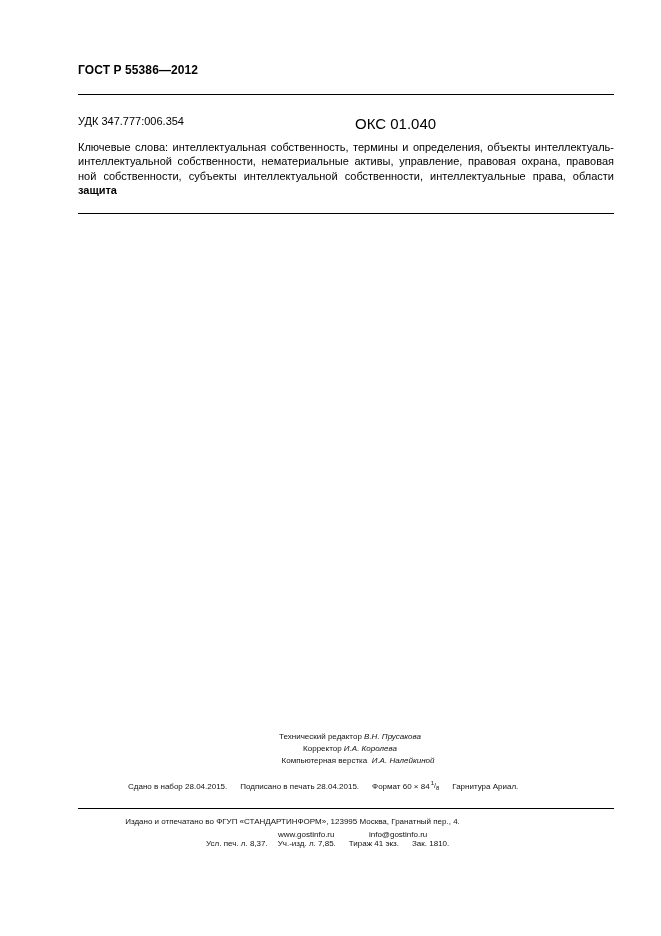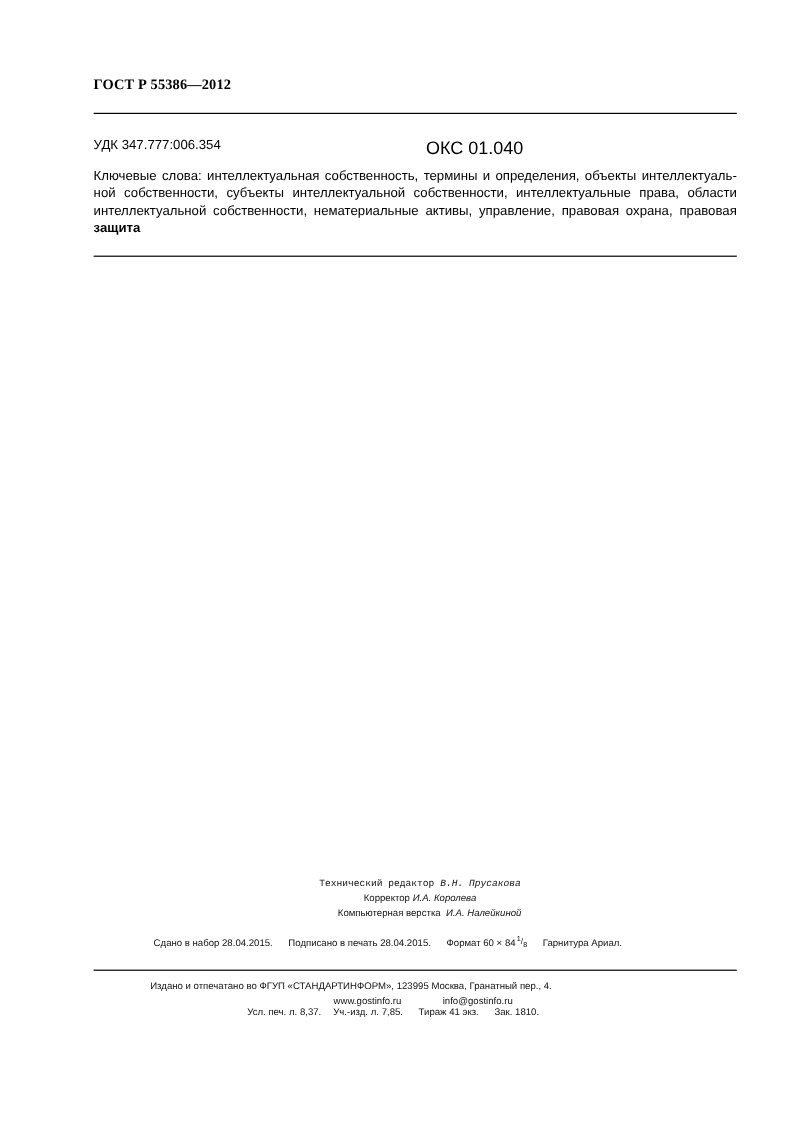--- a/index.html
+++ b/index.html
@@ -13,21 +13,20 @@
       position: relative;
       overflow: hidden;
       font-family: "Liberation Sans", "DejaVu Sans", sans-serif;
       color: #000;
     }
     .abs { position: absolute; }
     .doc-code {
       left: 78px; top: 63px;
       font-size: 12px; font-weight: bold;
       letter-spacing: 0.1px;
-      font-family: Liberation Serif, serif;
     }
     .rule {
       position: absolute;
       left: 78px; width: 536px;
       height: 0;
       border-top: 1.3px solid #000;
     }
     .rule-top { top: 94px; }
     .rule-mid { top: 213px; }
     .rule-foot { top: 808px; }
@@ -57,21 +56,21 @@
       font-weight: bold;
     }
     .credits {
       left: 0; width: 661px;
       font-size: 8px;
       text-align: center;
       line-height: 12px;
       color: #111;
     }
     .credits .name { font-style: italic; }
-    .credit-1 { top: 731px; padding-left: 39px; box-sizing: border-box; font-family: Liberation Mono, monospace; }
+    .credit-1 { top: 731px; padding-left: 39px; box-sizing: border-box; }
     .credit-2 { top: 743px; padding-left: 39px; box-sizing: border-box; }
     .credit-3 { top: 755px; padding-left: 55px; box-sizing: border-box; }
     .print-row {
       font-size: 8px;
       color: #111;
       white-space: nowrap;
     }
     .print-row-1 { left: 128px; top: 780px; }
     .print-row-2 { left: 206px; top: 795px; margin-top: 44px; }
     .gap { display: inline-block; width: 13px; }
@@ -105,22 +104,22 @@
 
 <div class="abs doc-code">ГОСТ Р 55386—2012</div>
 
 <div class="rule rule-top"></div>
 
 <div class="abs udk">УДК 347.777:006.354</div>
 <div class="abs oks">ОКС 01.040</div>
 
 <div class="abs keywords">
   <span class="line">Ключевые слова: интеллектуальная собственность, термины и определения, объекты интеллектуаль-</span>
+  <span class="line">интеллектуальной собственности, нематериальные активы, управление, правовая охрана, правовая</span>
   <span class="line">ной собственности, субъекты интеллектуальной собственности, интеллектуальные права, области</span>
-  <span class="line">интеллектуальной собственности, нематериальные активы, управление, правовая охрана, правовая</span>
   <span class="line last">защита</span>
 </div>
 
 <div class="rule rule-mid"></div>
 
 <div class="abs credits credit-1">
   <span>Технический редактор</span>
   <span class="name">В.Н. Прусакова</span>
 </div>
 <div class="abs credits credit-2">

